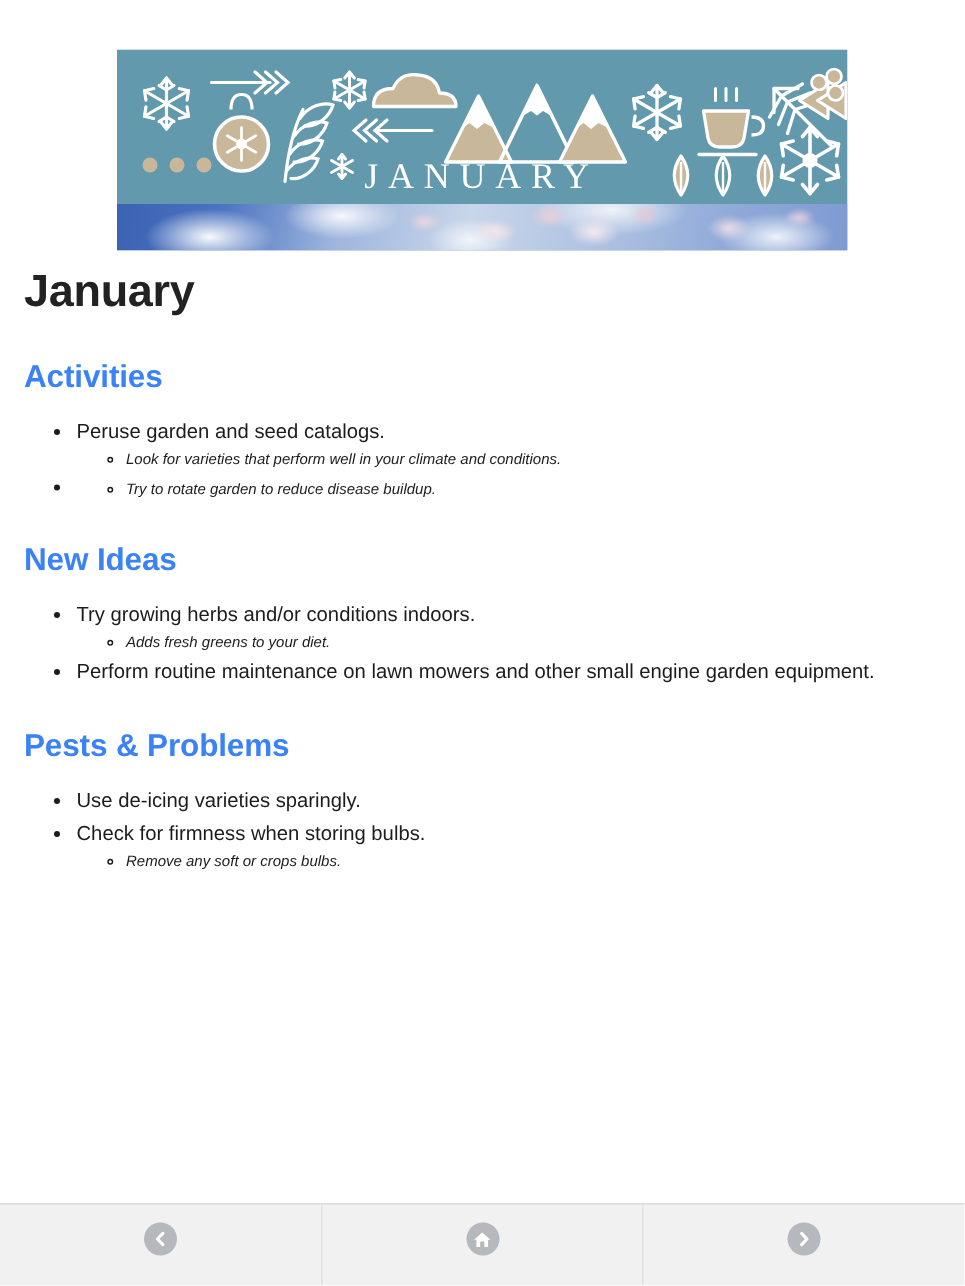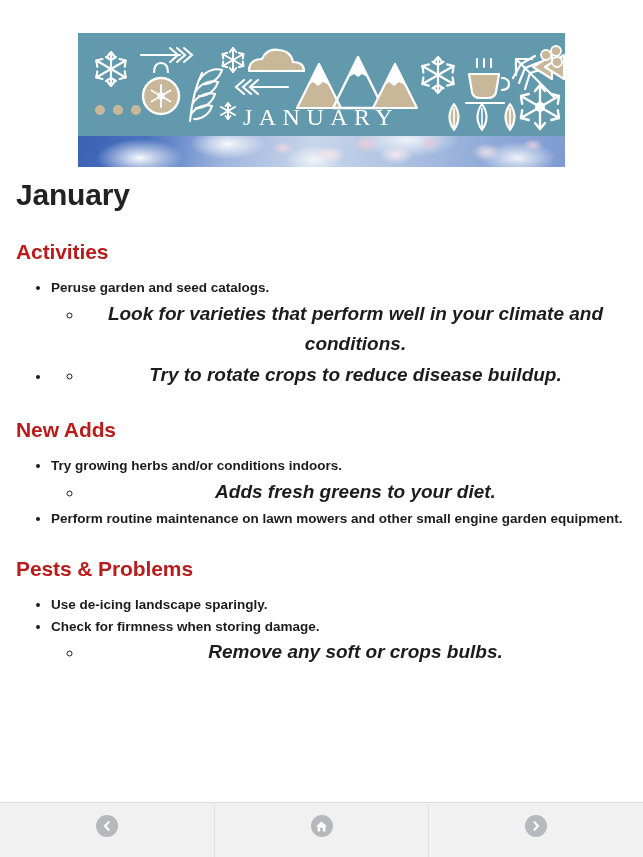--- a/index.html
+++ b/index.html
@@ -93,48 +93,46 @@
     font-weight: bold;
     margin: 0 0 0 0;
     color: #222222;
     letter-spacing: -0.2px;
   }
 
   h2.section-title {
     font-size: 21px;
     line-height: 1.2;
     font-weight: bold;
-    color: #b91c1c;
+    color: #3b82f6;
     margin: 26px 0 0 0;
     letter-spacing: -0.1px;
   }
 
   ul.level1 {
     margin: 13px 0 0 0;
     padding-left: 35px;
     list-style: disc;
   }
   ul.level1 > li {
     font-size: 13.5px;
     line-height: 1.62;
     color: #1c1c1c;
     margin: 0;
-    font-weight: bold;
   }
   ul.level2 {
     margin: 0;
     padding-left: 33px;
     list-style: circle;
   }
   ul.level2 > li {
     font-style: italic;
-    font-size: 19px;
+    font-size: 10px;
     line-height: 1.62;
     color: #1c1c1c;
-    text-align: center;
   }
   li::marker { font-size: 0.95em; }
 
   
   .bottom-nav {
     position: absolute;
     left: 0;
     top: 802px;
     width: 643px;
     height: 55px;
@@ -314,45 +312,45 @@
     <h2 class="section-title">Activities</h2>
     <ul class="level1">
       <li>
         <span>Peruse garden and seed catalogs.</span>
         <ul class="level2">
           <li>Look for varieties that perform well in your climate and conditions.</li>
         </ul>
       </li>
       <li>
         <ul class="level2">
-          <li>Try to rotate crops to reduce disease buildup.</li>
+          <li>Try to rotate garden to reduce disease buildup.</li>
         </ul>
       </li>
     </ul>
 
-    <h2 class="section-title">New Adds</h2>
+    <h2 class="section-title">New Ideas</h2>
     <ul class="level1">
       <li>
         <span>Try growing herbs and/or conditions indoors.</span>
         <ul class="level2">
           <li>Adds fresh greens to your diet.</li>
         </ul>
       </li>
       <li>
         <span>Perform routine maintenance on lawn mowers and other small engine garden equipment.</span>
       </li>
     </ul>
 
     <h2 class="section-title">Pests &amp; Problems</h2>
     <ul class="level1">
       <li>
-        <span>Use de-icing landscape sparingly.</span>
-      </li>
-      <li>
-        <span>Check for firmness when storing damage.</span>
+        <span>Use de-icing varieties sparingly.</span>
+      </li>
+      <li>
+        <span>Check for firmness when storing bulbs.</span>
         <ul class="level2">
           <li>Remove any soft or crops bulbs.</li>
         </ul>
       </li>
     </ul>
   </div>
 </div>
 
 <div class="bottom-nav">
 

